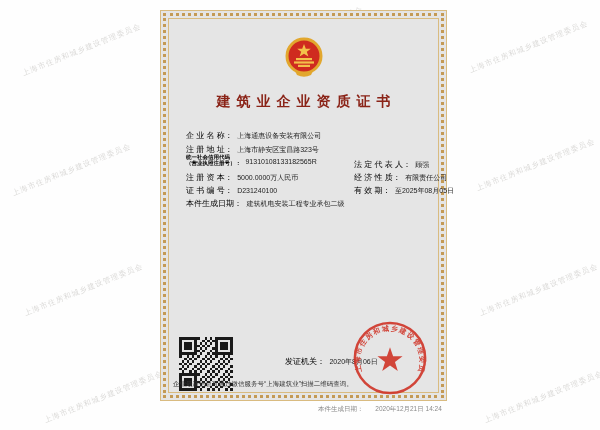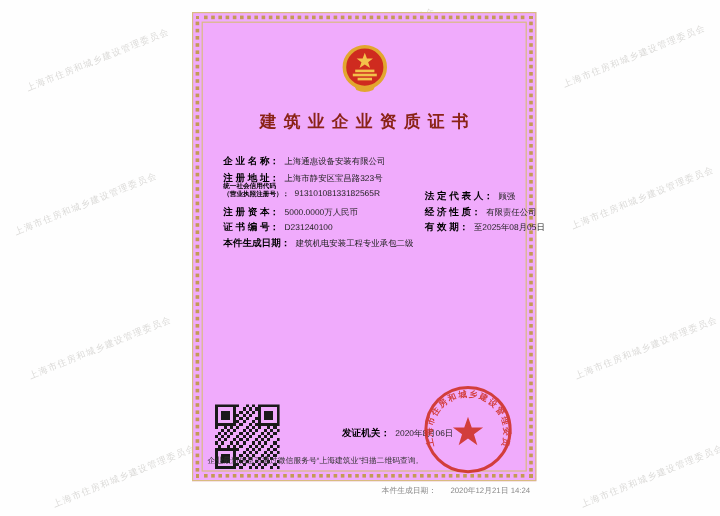--- a/index.html
+++ b/index.html
@@ -8,37 +8,37 @@
     position:relative; width:600px; height:430px; background:#fefefe; overflow:hidden;
   }
   
   .wm {
     position:absolute; font-size:7.5px; color:rgba(160,158,152,0.38);
     letter-spacing:1px; transform:rotate(-22deg); white-space:nowrap; pointer-events:none;
   }
   
   .frame {
     position:absolute; left:160px; top:10px; width:287px; height:391px;
-    border:1px solid #d9bb80; padding:2px; background:#f0abfc;
+    border:1px solid #d9bb80; padding:2px; background:#e5e5e5;
   }
   .frame-beads { width:100%; height:100%; border:3px dotted #c49a55; padding:2px; }
   .frame-inner { width:100%; height:100%; border:1px solid #d9bb80; position:relative; }
   .content { position:absolute; inset:0; }
 
   .emblem { position:absolute; left:50%; top:18px; transform:translateX(-50%); }
 
   .title {
     position:absolute; top:74px; left:0; width:100%; text-align:center;
     font-family:"Liberation Serif", serif; font-weight:bold;
     font-size:14px; color:#8a2317; letter-spacing:6px; text-indent:6px; white-space:nowrap;
   }
 
   .fields { position:absolute; left:17px; top:105px; width:240px; }
   .row { position:absolute; white-space:nowrap; }
-  .lab { font-weight:bold; font-size:8px; color:#000; }
+  .lab { font-weight:normal; font-size:8px; color:#000; }
   .lab2 { font-weight:bold; font-size:5.5px; color:#000; line-height:6px; display:inline-block; vertical-align:middle; }
   .val { font-size:7px; color:#222; }
 
   .qr-box { position:absolute; left:10px; top:318px; width:54px; height:54px; }
   .qr-box svg { width:100%; height:100%; }
 
   .footnote {
     position:absolute; left:4px; bottom:3px; width:100%;
     font-size:6.5px; color:#333; white-space:nowrap;
   }

